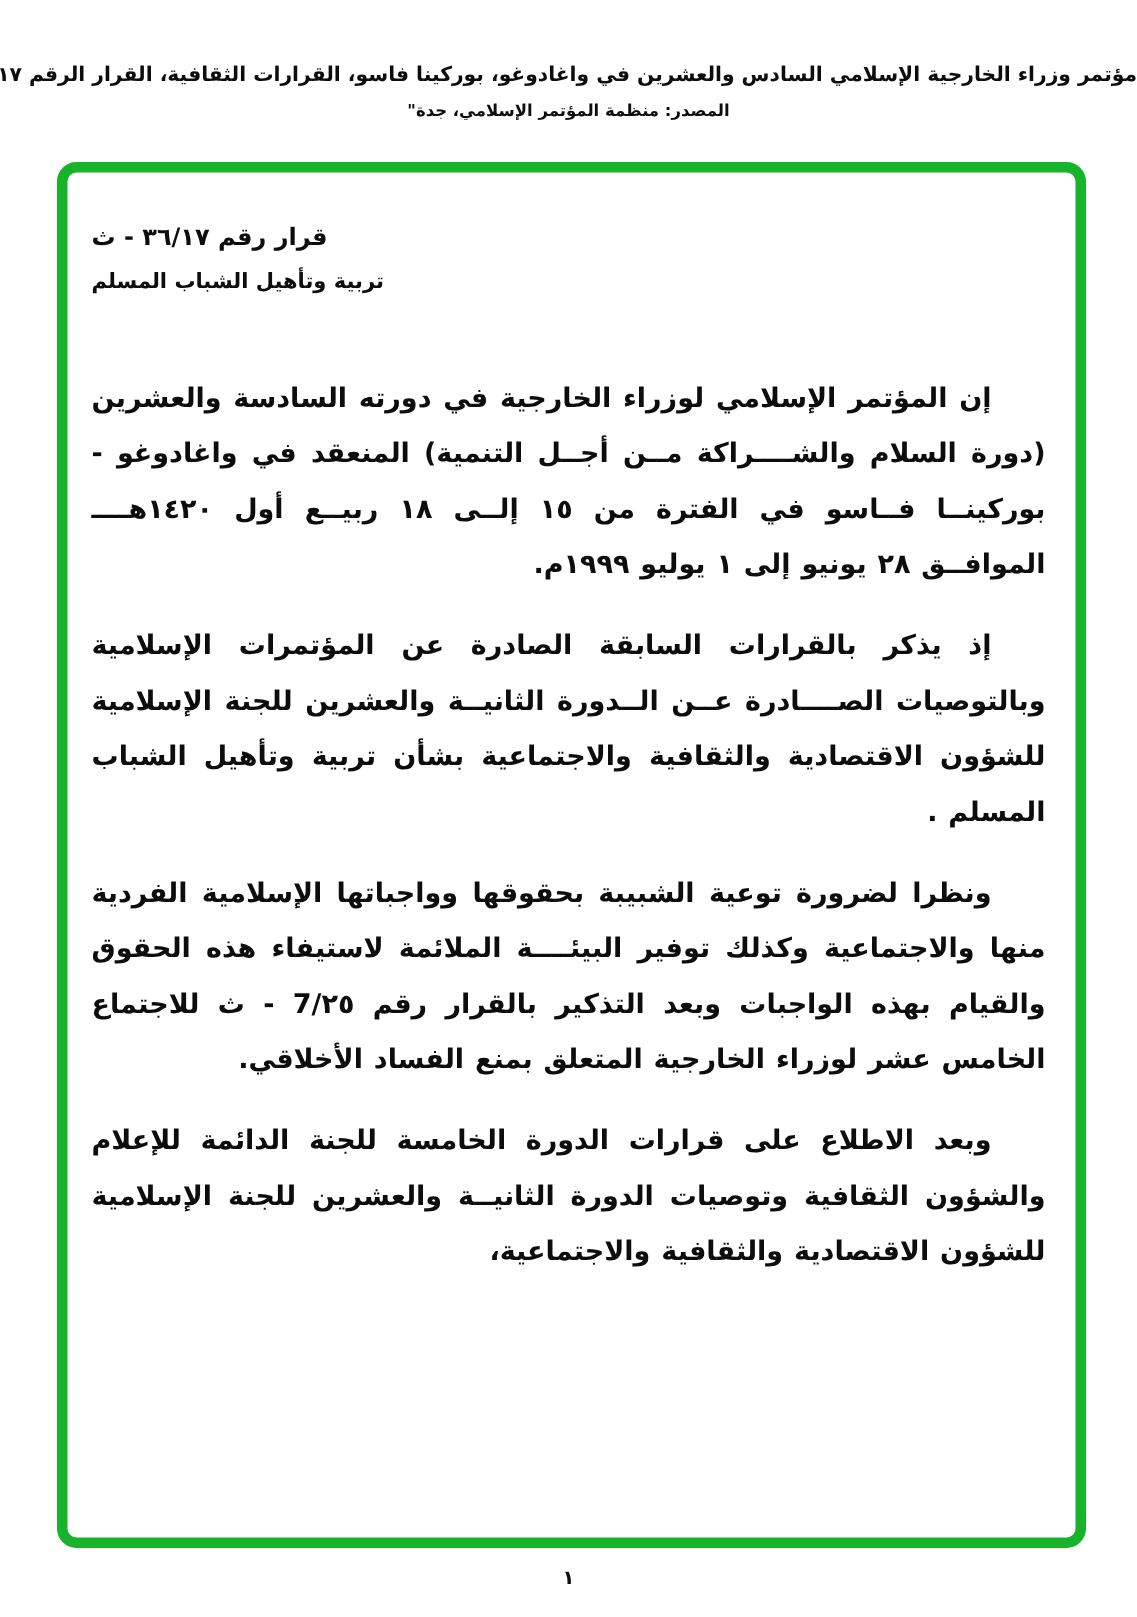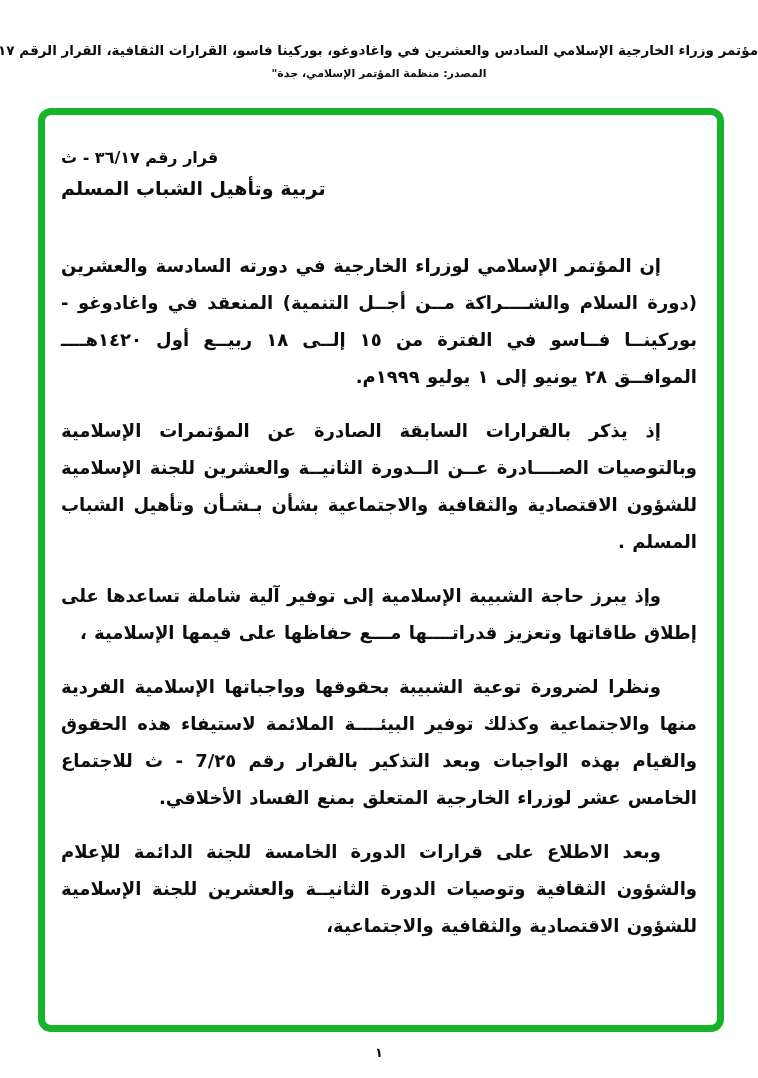--- a/index.html
+++ b/index.html
@@ -45,21 +45,21 @@
     direction: rtl;
     padding: 28px 20px 0 16px;
   }
   .title-block {
     text-align: left;
     font-weight: bold;
     margin-bottom: 44px;
   }
   .title-block .t1 { font-size: 16px; line-height: 30px; }
   .title-block .t2 { font-size: 15px; line-height: 30px; }
-  .title-block .t3 { font-size: 19px; line-height: 30px; }
+  .title-block .t3 { font-size: 14px; line-height: 30px; }
   .body-par {
     font-size: 18px;
     font-weight: bold;
     line-height: 37px;
     text-align: justify;
     text-indent: 36px;
     margin: 0 0 17px 0;
     word-spacing: 1px;
   }
   .page-number {
@@ -84,22 +84,21 @@
 
   <div class="frame">
     <div class="content">
 
       <div class="title-block">
         <div class="t1">قرار رقم ٣٦/١٧ - ث</div>
         <div class="t3">تربية وتأهيل الشباب المسلم</div>
       </div>
 
       <p class="body-par">إن المؤتمر الإسلامي لوزراء الخارجية في دورته السادسة والعشرين (دورة السلام والشــــراكة مــن أجــل التنمية) المنعقد في واغادوغو - بوركينــا فــاسو في الفترة من ١٥ إلــى ١٨ ربيــع أول ١٤٢٠هــــ الموافــق ٢٨ يونيو إلى ١ يوليو ١٩٩٩م.</p>
-      <p class="body-par">إذ يذكر بالقرارات السابقة الصادرة عن المؤتمرات الإسلامية وبالتوصيات الصــــادرة عــن الــدورة الثانيــة والعشرين للجنة الإسلامية للشؤون الاقتصادية والثقافية والاجتماعية بشأن بـشـأن وتأهيل الشباب المسلم .</p>
-      <p class="body-par">وإذ يبرز حاجة الشبيبة الإسلامية إلى توفير آلية شاملة تساعدها على إطلاق طاقاتها وتعزيز قدراتــــها مـــع حفاظها على قيمها الإسلامية ،</p>
+      <p class="body-par">إذ يذكر بالقرارات السابقة الصادرة عن المؤتمرات الإسلامية وبالتوصيات الصــــادرة عــن الــدورة الثانيــة والعشرين للجنة الإسلامية للشؤون الاقتصادية والثقافية والاجتماعية بشأن تربية وتأهيل الشباب المسلم .</p>
       <p class="body-par">ونظرا لضرورة توعية الشبيبة بحقوقها وواجباتها الإسلامية الفردية منها والاجتماعية وكذلك توفير البيئــــة الملائمة لاستيفاء هذه الحقوق والقيام بهذه الواجبات وبعد التذكير بالقرار رقم 7/٢٥ - ث للاجتماع الخامس عشر لوزراء الخارجية المتعلق بمنع الفساد الأخلاقي.</p>
       <p class="body-par">وبعد الاطلاع على قرارات الدورة الخامسة للجنة الدائمة للإعلام والشؤون الثقافية وتوصيات الدورة الثانيــة والعشرين للجنة الإسلامية للشؤون الاقتصادية والثقافية والاجتماعية،</p>
 
     </div>
   </div>
 
   <div class="page-number">١</div>
 
 </div>
 

